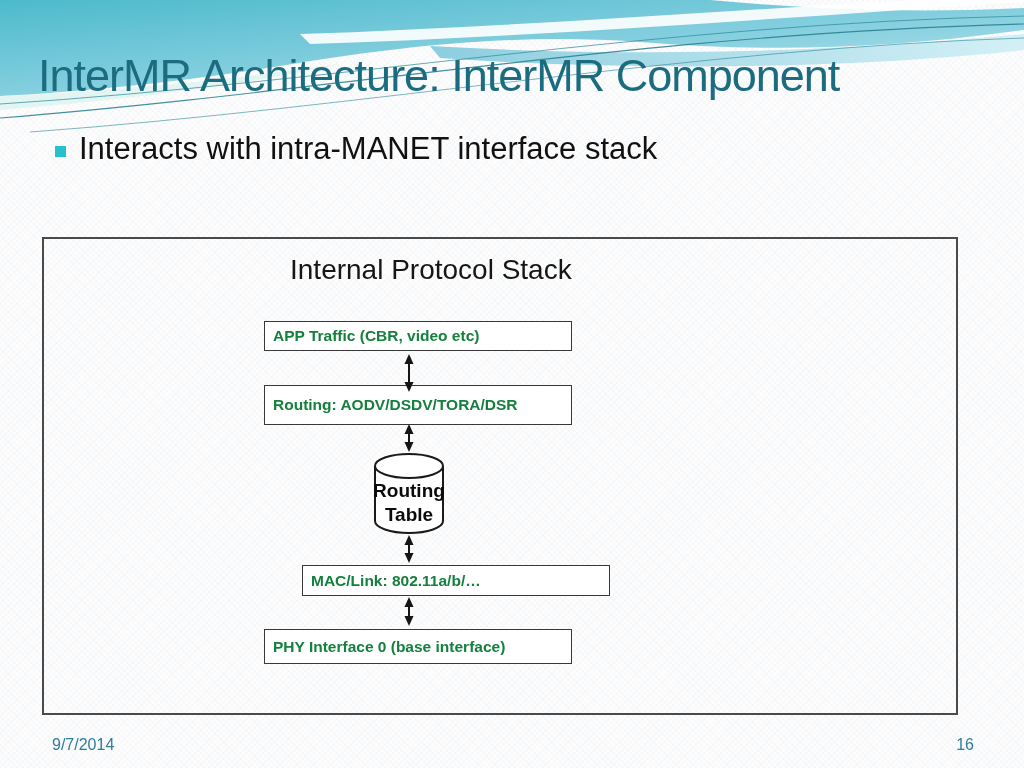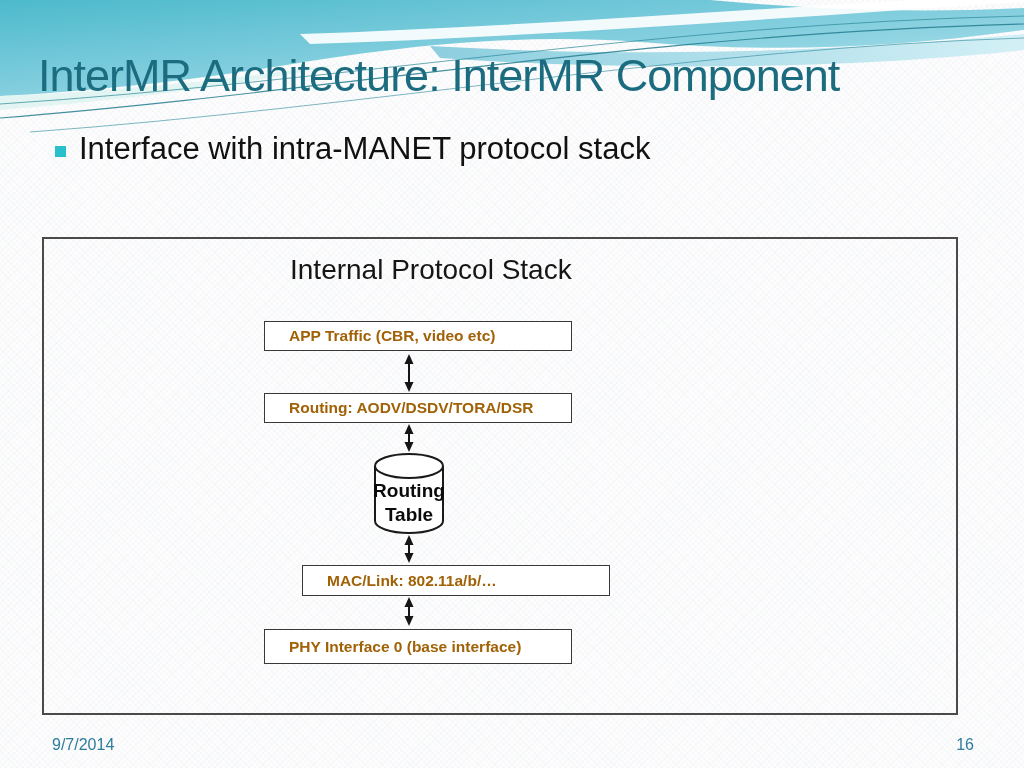--- a/index.html
+++ b/index.html
@@ -28,25 +28,25 @@
   .frame {
     position:absolute; left:42px; top:237px; width:916px; height:478px;
     border:2px solid #4a4a4a; background:transparent;
   }
 
   .diagram-heading { position:absolute; left:290px; top:254px; font-size:28px; color:#161616; white-space:nowrap; }
 
   .layer {
     position:absolute; left:264px; width:308px;
     border:1.5px solid #383838; background:#ffffff;
-    display:flex; align-items:center; padding-left:24px;
-    font-weight:bold; font-size:15.5px; color:#a16207; white-space:nowrap;
+    display:flex; align-items:center; padding-left:8px;
+    font-weight:bold; font-size:15.5px; color:#15803d; white-space:nowrap;
   }
   .layer-app     { top:321px; height:30px; }
-  .layer-routing { top:393px; height:30px; }
+  .layer-routing { top:385px; height:40px; }
   .layer-mac     { top:565px; height:31px;margin-left:38px; }
   .layer-phy     { top:629px; height:35px; }
 
   .overlay { position:absolute; left:0; top:0; pointer-events:none; }
 
   .cyl-label {
     position:absolute; left:373px; top:479px; width:72px;
     text-align:center; font-weight:bold; font-size:19px; line-height:1.25;
     white-space:pre-line; color:#0b0b0b;
   }
@@ -77,21 +77,21 @@
     <path d="M0,96 C 120,92 240,78 340,64 C 250,84 130,100 0,110 Z" fill="#d9f2ee" opacity="0.7"></path>
     <path d="M0,118 C 330,92 640,34 1024,24" fill="none" stroke="#237c8e" stroke-width="1.2" opacity="0.85"></path>
     <path d="M0,104 C 340,82 660,24 1024,16" fill="none" stroke="#2a8797" stroke-width="1" opacity="0.7"></path>
     <path d="M30,132 C 360,108 700,48 1024,38" fill="none" stroke="#2a8797" stroke-width="1" opacity="0.6"></path>
   </svg>
 
   <div class="slide-title">InterMR Architecture: InterMR Component</div>
 
   <div class="bullet-row">
     <span class="bullet-sq"></span>
-    <span class="bullet-text">Interface with intra-MANET protocol stack</span>
+    <span class="bullet-text">Interacts with intra-MANET interface stack</span>
   </div>
 
   <div class="frame"></div>
 
   <div class="diagram-heading">Internal Protocol Stack</div>
 
   <div class="layer layer-app">APP Traffic (CBR, video etc)</div>
   <div class="layer layer-routing">Routing: AODV/DSDV/TORA/DSR</div>
   <div class="layer layer-mac">MAC/Link: 802.11a/b/…</div>
   <div class="layer layer-phy">PHY Interface 0 (base interface)</div>

